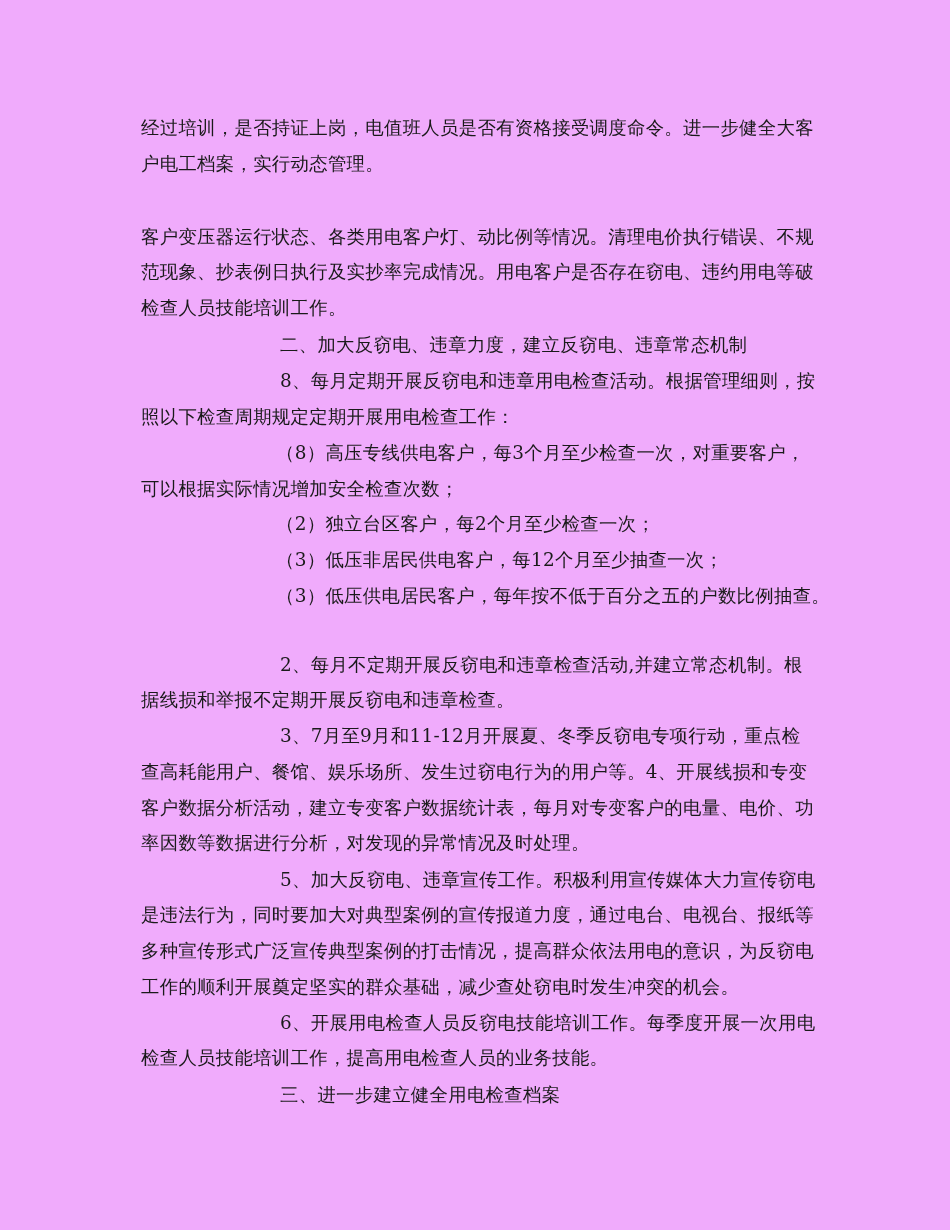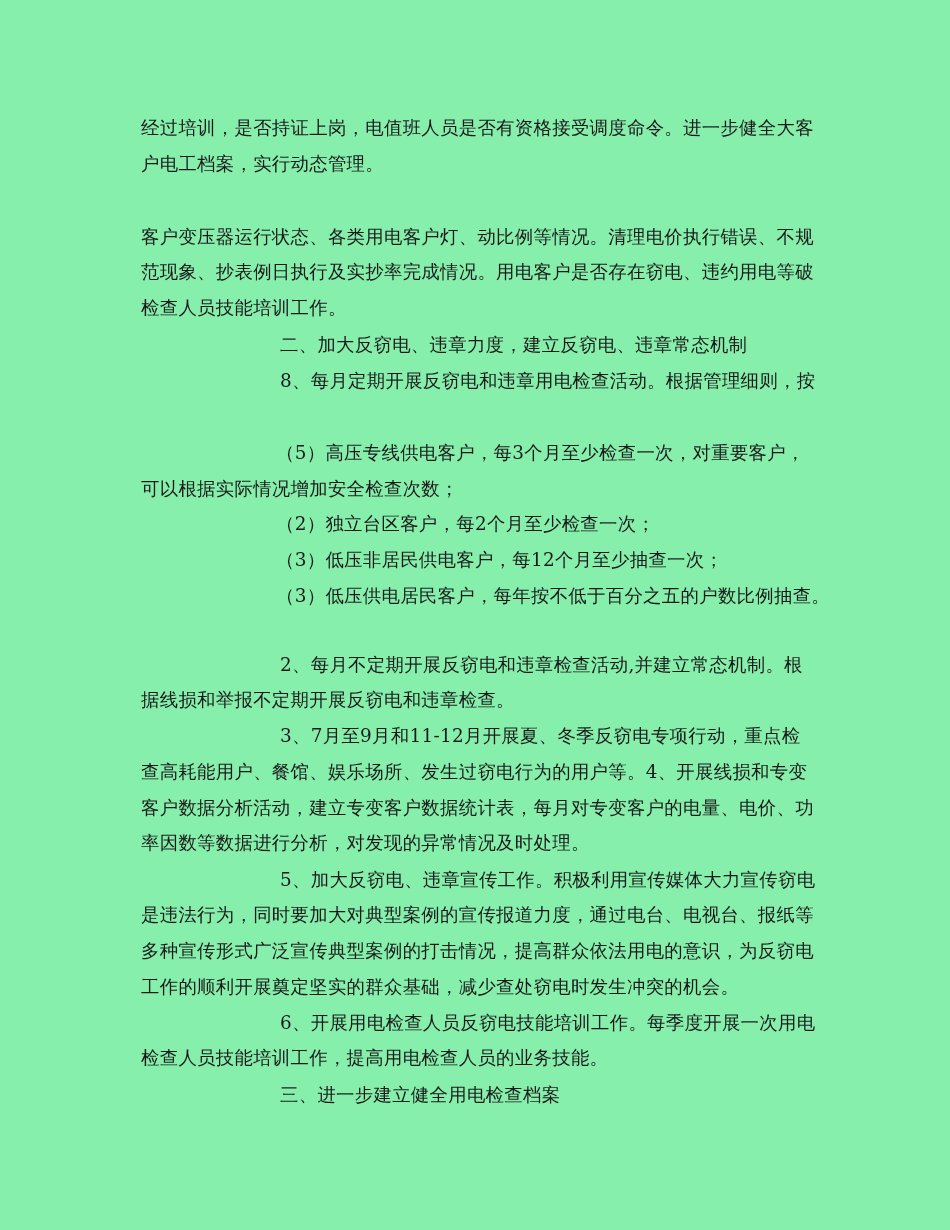--- a/index.html
+++ b/index.html
@@ -1,21 +1,21 @@
 <!DOCTYPE html>
 <html><head>
 <meta charset="utf-8">
 <style>
   html, body { margin: 0; padding: 0; background: #ffffff; }
   body {
     width: 950px; height: 1230px; position: relative; overflow: hidden;
     font-family: "DejaVu Serif", "Liberation Serif", serif;
     color: #1a1a1a;
   }
-  .page { position: absolute; left: 0; top: 0; width: 950px; height: 1230px; background: #86efac; }
+  .page { position: absolute; left: 0; top: 0; width: 950px; height: 1230px; background: #f0abfc; }
   .line {
     position: absolute;
     left: 141px;
     width: 672px;
     font-size: 18.4px;
     line-height: 22px;
     height: 22px;
     white-space: nowrap;
     letter-spacing: 0.3px;
   }
@@ -27,21 +27,22 @@
 <body>
 
 <div class="page">
   <div class="line" style="top:117px">经过培训，是否持证上岗，电值班人员是否有资格接受调度命令。进一步健全大客</div>
   <div class="line" style="top:153px">户电工档案，实行动态管理。</div>
   <div class="line" style="top:226px">客户变压器运行状态、各类用电客户灯、动比例等情况。清理电价执行错误、不规</div>
   <div class="line" style="top:261px">范现象、抄表例日执行及实抄率完成情况。用电客户是否存在窃电、违约用电等破</div>
   <div class="line" style="top:297px">检查人员技能培训工作。</div>
   <div class="line heading" style="top:334px">二、加大反窃电、违章力度，建立反窃电、违章常态机制</div>
   <div class="line indent" style="top:370px">8、每月定期开展反窃电和违章用电检查活动。根据管理细则，按</div>
-  <div class="line indent2" style="top:442px">（5）高压专线供电客户，每3个月至少检查一次，对重要客户，</div>
+  <div class="line" style="top:406px">照以下检查周期规定定期开展用电检查工作：</div>
+  <div class="line indent2" style="top:442px">（8）高压专线供电客户，每3个月至少检查一次，对重要客户，</div>
   <div class="line" style="top:478px">可以根据实际情况增加安全检查次数；</div>
   <div class="line indent2" style="top:513px">（2）独立台区客户，每2个月至少检查一次；</div>
   <div class="line indent2" style="top:549px">（3）低压非居民供电客户，每12个月至少抽查一次；</div>
   <div class="line indent2" style="top:585px">（3）低压供电居民客户，每年按不低于百分之五的户数比例抽查。</div>
   <div class="line indent" style="top:654px">2、每月不定期开展反窃电和违章检查活动,并建立常态机制。根</div>
   <div class="line" style="top:689px">据线损和举报不定期开展反窃电和违章检查。</div>
   <div class="line indent" style="top:725px">3、7月至9月和11-12月开展夏、冬季反窃电专项行动，重点检</div>
   <div class="line" style="top:761px">查高耗能用户、餐馆、娱乐场所、发生过窃电行为的用户等。4、开展线损和专变</div>
   <div class="line" style="top:797px">客户数据分析活动，建立专变客户数据统计表，每月对专变客户的电量、电价、功</div>
   <div class="line" style="top:832px">率因数等数据进行分析，对发现的异常情况及时处理。</div>

